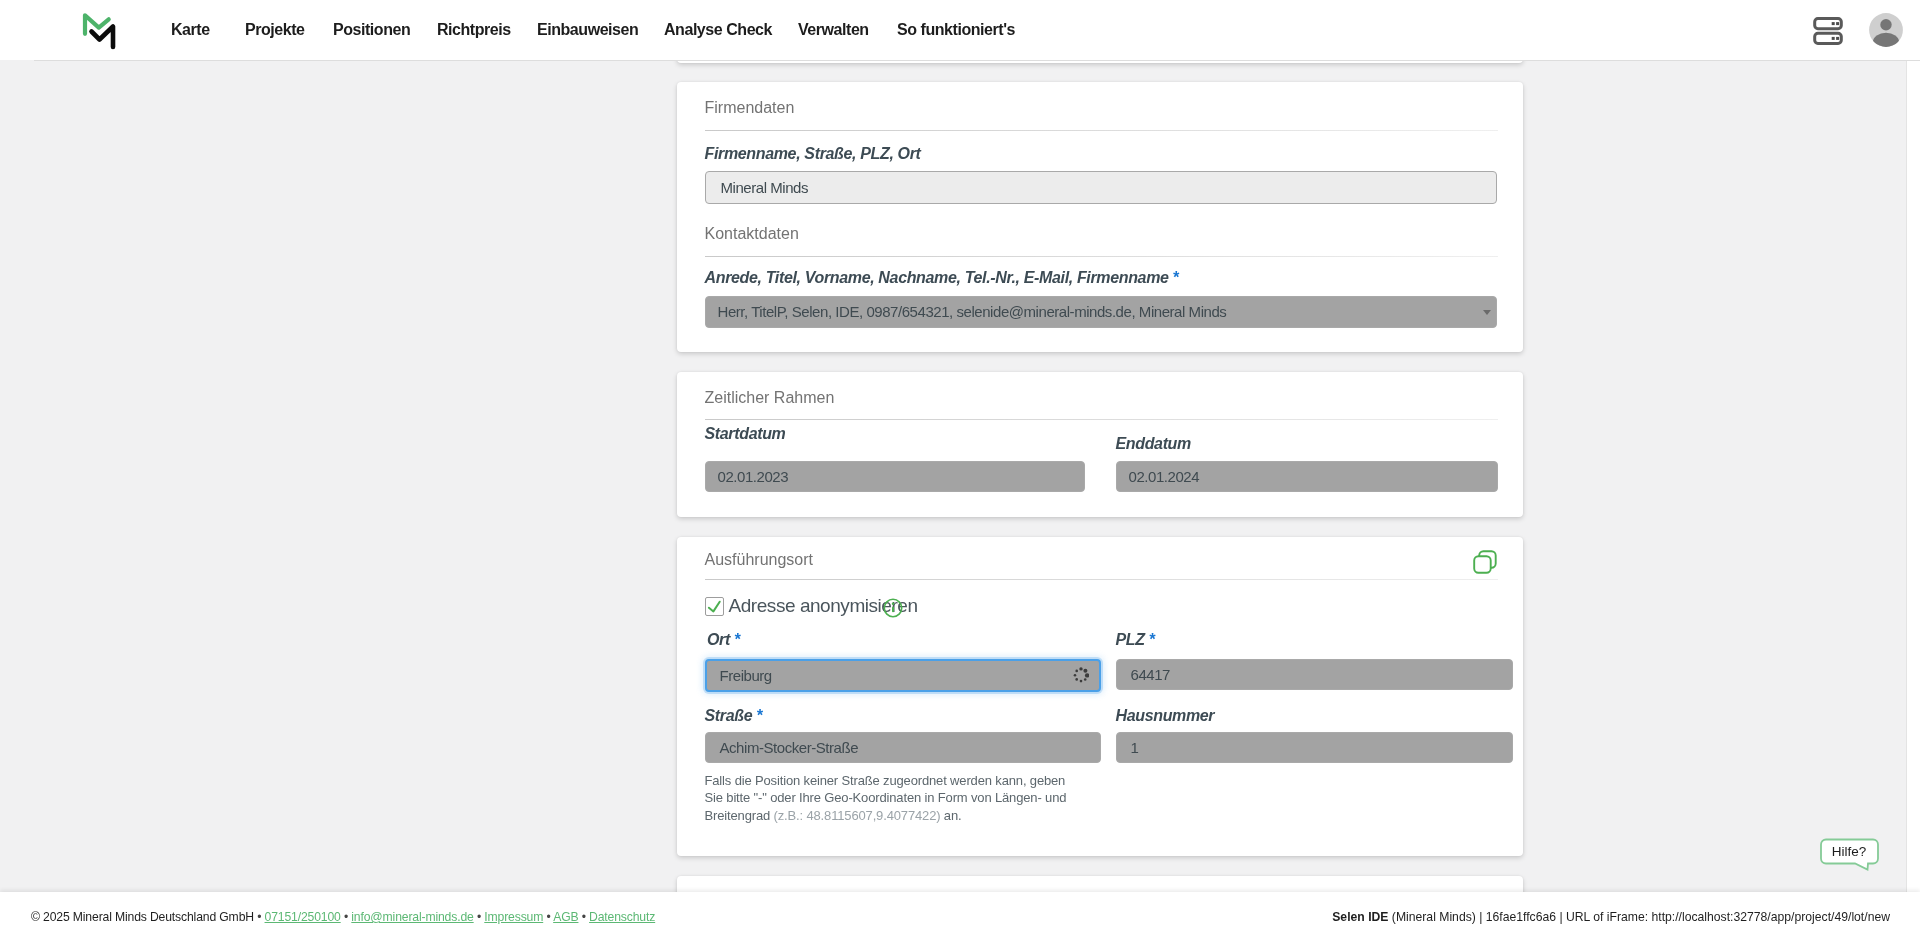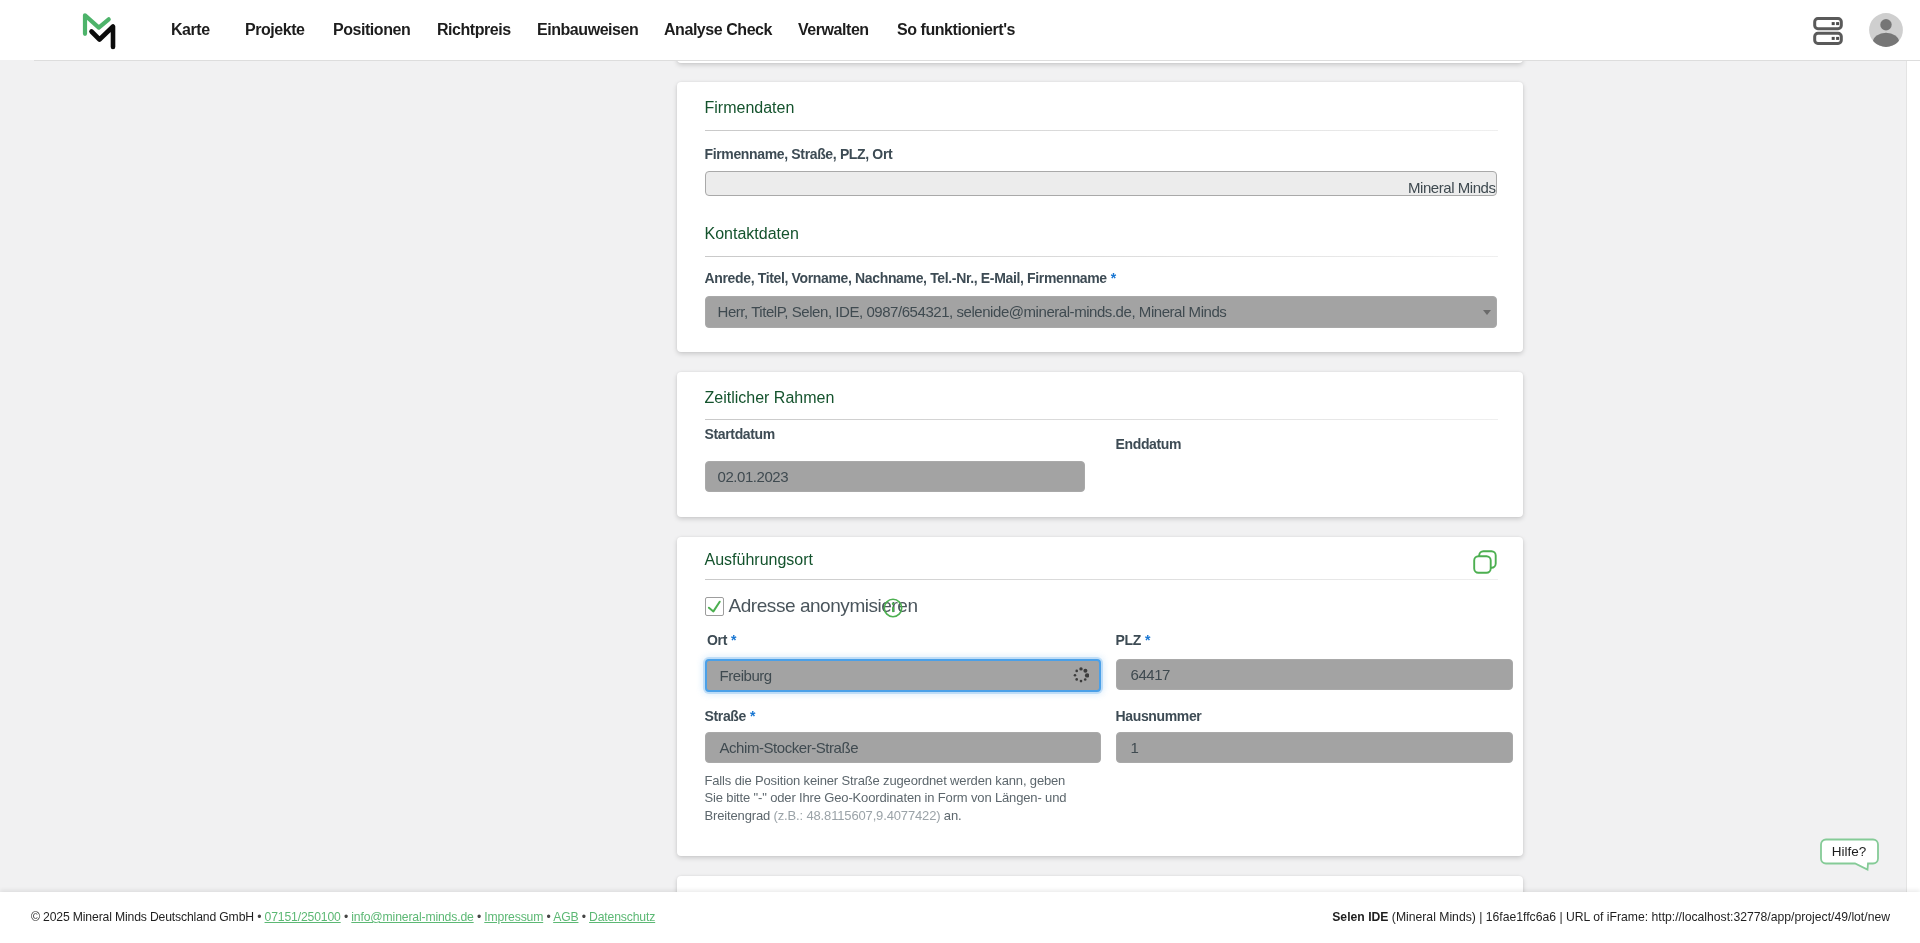--- a/index.html
+++ b/index.html
@@ -12,55 +12,56 @@
   #scrollstrip { left:1906px; top:61px; width:14px; height:831px; background:#fff; border-left:1px solid #e4e4e4; }
   #navbar { left:0; top:0; width:1920px; height:61px; background:#fff; border-bottom:1px solid #ddd; z-index:30;margin-left:34px; }
   #footer { left:0; top:892px; width:1920px; height:51px; background:#fff; box-shadow:0 -2px 4px rgba(0,0,0,0.08); z-index:20; }
 
   
   .navlink { position:absolute; top:20.5px; font-size:16px; font-weight:bold; letter-spacing:-0.45px; color:#1d1d1d; white-space:nowrap; }
 
   
   .card { position:absolute; left:677px; width:846px; background:#fff; border-radius:4px;
           box-shadow:0 2px 5px rgba(0,0,0,0.16), 0 0 2px rgba(0,0,0,0.08); }
-  .h2 { position:absolute; left:27.5px; font-size:16px; line-height:20px; color:#14532d; }
+  .h2 { position:absolute; left:27.5px; font-size:16px; line-height:20px; color:#737373; }
   .divider { position:absolute; left:27.5px; width:793px; height:1px;
              background:linear-gradient(to right,#c9c9c9,#efefef); }
-  .lbl { position:absolute; font-size:14px; line-height:18px; font-weight:bold; letter-spacing:-0.35px; color:#3d4b54; white-space:nowrap; }
+  .lbl { position:absolute; font-size:16px; line-height:18px; font-weight:bold; letter-spacing:-0.35px; color:#3d4b54; white-space:nowrap;font-style:italic; }
   .req { color:#1976d2; font-weight:bold; padding-left:4px; letter-spacing:0; }
   .inp { position:absolute; background:#a3a3a3; border:1px solid #a9a9a9; border-radius:4px;
          font-size:15px; letter-spacing:-0.45px; color:#3f4a50; line-height:29px; padding-left:14px; white-space:nowrap; overflow:hidden; }
   .help { position:absolute; font-size:13px; letter-spacing:-0.15px; line-height:17.5px; color:#5d676d; }
   .help .lite { color:#9ba3a8; }
 </style>
 </head>
 <body>
 <div class="abs" id="mainbg"></div>
 <div class="abs" id="scrollstrip"></div>
 
 <div class="card" style="top:23px;height:40px;"></div>
 
 <div class="card" style="top:82px;height:270px;">
   <div class="h2" style="top:16px;">Firmendaten</div>
   <div class="divider" style="top:47.5px;"></div>
   <div class="lbl" style="left:27.5px;top:62.5px;">Firmenname, Straße, PLZ, Ort</div>
-  <div class="inp" style="left:27.5px;top:89px;width:792px;height:25px;background:#ececec;line-height:31px;padding-left:15px;text-align:right;">Mineral Minds</div>
+  <div class="inp" style="left:27.5px;top:89px;width:792px;height:33px;background:#ececec;line-height:31px;padding-left:15px;">Mineral Minds</div>
   <div class="h2" style="top:142px;">Kontaktdaten</div>
   <div class="divider" style="top:173.5px;"></div>
   <div class="lbl" style="left:27.5px;top:187px;">Anrede, Titel, Vorname, Nachname, Tel.-Nr., E-Mail, Firmenname<span class="req">*</span></div>
   <div class="inp" style="left:27.5px;top:214px;width:792px;height:32px;line-height:30px;padding-left:12px;">Herr, TitelP, Selen, IDE, 0987/654321, selenide@mineral-minds.de, Mineral Minds</div>
   <div class="abs" style="left:806px;top:227.5px;width:0;height:0;border-left:4.5px solid transparent;border-right:4.5px solid transparent;border-top:5px solid #6a6a6a;"></div>
 </div>
 
 <div class="card" style="top:372px;height:145px;">
   <div class="h2" style="top:15.5px;">Zeitlicher Rahmen</div>
   <div class="divider" style="top:46.5px;"></div>
   <div class="lbl" style="left:27.5px;top:53px;">Startdatum</div>
   <div class="lbl" style="left:438.5px;top:63px;text-align:right;">Enddatum</div>
   <div class="inp" style="left:27.5px;top:89px;width:380px;height:31px;padding-left:12px;">02.01.2023</div>
+  <div class="inp" style="left:438.5px;top:89px;width:382px;height:31px;padding-left:12px;">02.01.2024</div>
 </div>
 
 <div class="card" style="top:537px;height:319px;">
   <div class="h2" style="top:13px;">Ausführungsort</div>
   <svg class="abs" style="left:796px;top:12.5px;" width="24" height="24" viewBox="0 0 24 24">
     <rect x="6.2" y="1.2" width="16.5" height="16.5" rx="4.2" fill="none" stroke="#4caf50" stroke-width="1.9"></rect>
     <rect x="1.2" y="6.2" width="16.5" height="16.5" rx="4.2" fill="#fff" stroke="#4caf50" stroke-width="1.9"></rect>
   </svg>
   <div class="divider" style="top:41.5px;"></div>
   <div class="abs" style="left:27.5px;top:60px;width:19px;height:19px;border:1px solid #9d9d9d;border-radius:2px;background:#fff;">

